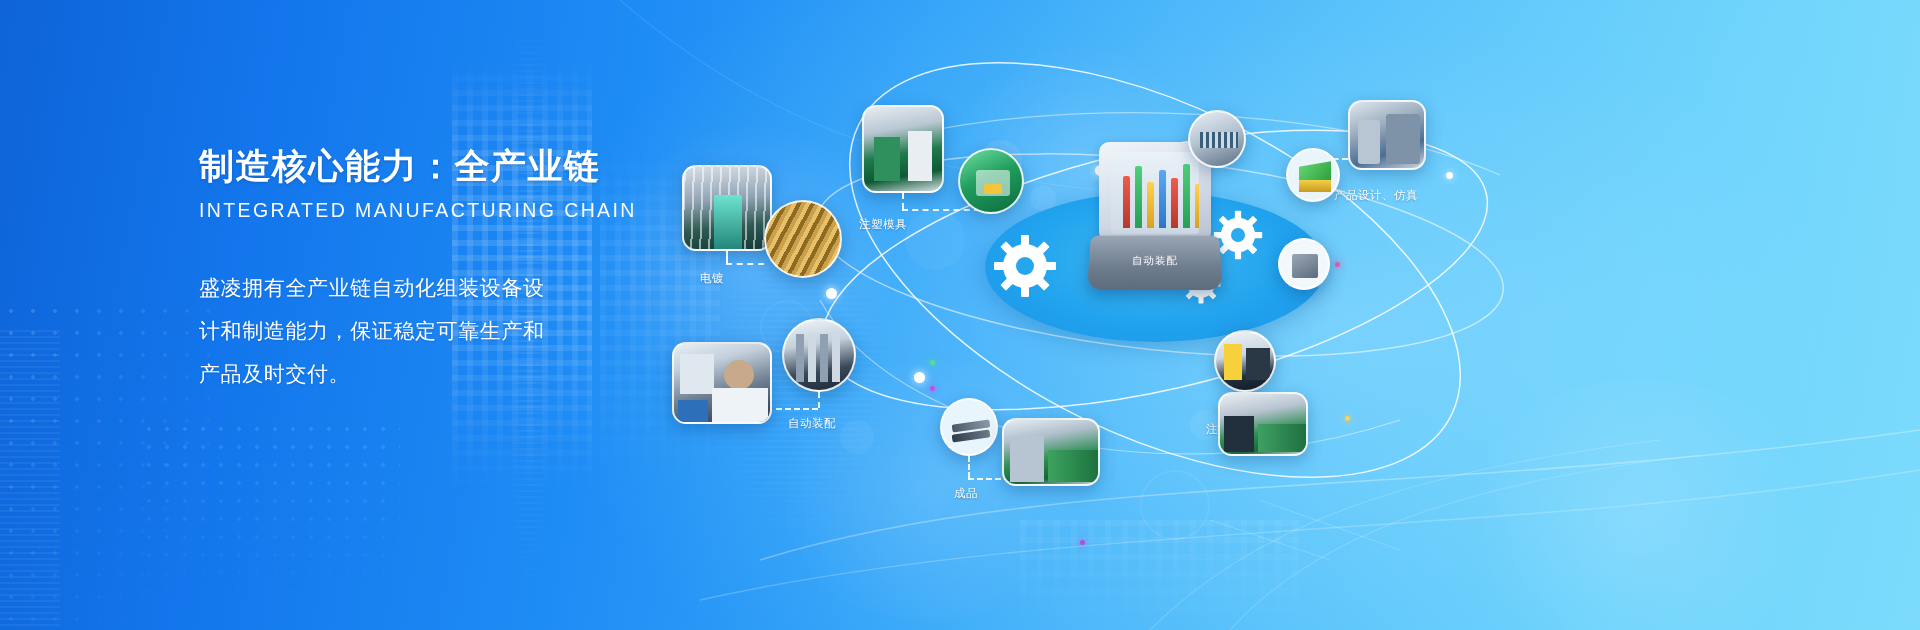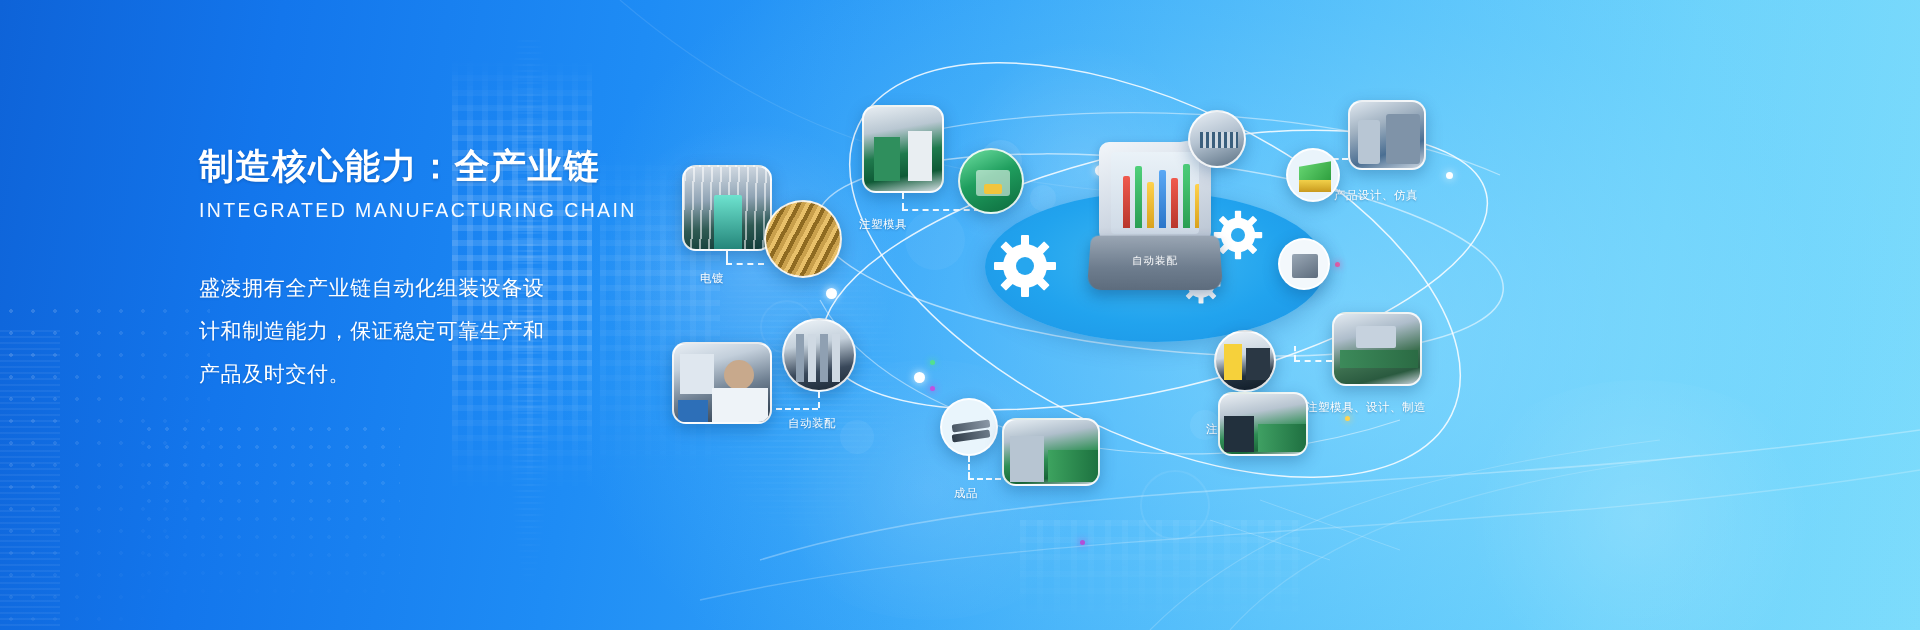--- a/index.html
+++ b/index.html
@@ -370,30 +370,20 @@
       <div class="dashline v" style="left:-34px; top:58px; height:14px;"></div>
       <div class="label" style="left:-14px; top:88px;">产品设计、仿真</div>
     </div>
     <div class="node" style="left:646px; top:148px;">
       <div class="thumb circle" style="width:54px; height:54px; background:#eaf4fb;">
         <i style="left:11px; top:14px; width:32px; height:22px; background:linear-gradient(135deg,#63d36f,#2c9c3c); transform:skewY(-10deg);"></i>
         <i style="left:11px; top:30px; width:32px; height:12px; background:linear-gradient(180deg,#f2d14a,#c99a1e);"></i>
       </div>
     </div>
 
-    <div class="node" style="left:692px; top:312px;">
-      <div class="thumb rounded" style="width:90px; height:74px;
-           background:linear-gradient(165deg,#e3eaf1 0%, #aebdcb 30%, #3c6f4f 62%, #2a5a3f 82%, #cdd7e0 100%);">
-        <i style="left:6px;  top:36px; width:78px; height:18px; background:linear-gradient(90deg,#3c8a5a,#2b6b44);"></i>
-        <i style="left:22px; top:12px; width:40px; height:22px; background:#c6d2de; border-radius:2px;"></i>
-      </div>
-      <div class="dashline" style="left:-38px; top:48px; width:38px;"></div>
-      <div class="dashline v" style="left:-38px; top:34px; height:14px;"></div>
-      <div class="label" style="left:-26px; top:88px;">注塑模具、设计、制造</div>
-    </div>
     <div class="node" style="left:638px; top:238px;">
       <div class="thumb circle" style="width:52px; height:52px; background:#f3f8fc;">
         <i style="left:12px; top:14px; width:26px; height:24px; background:linear-gradient(150deg,#9aa8b6,#5d6c7d); border-radius:2px;"></i>
       </div>
     </div>
 
     <div class="node" style="left:574px; top:330px;">
       <div class="thumb circle" style="width:62px; height:62px;
            background:linear-gradient(170deg,#f0f4f8 0%, #cbd6e0 40%, #23313f 72%, #0f1a24 100%);">
         <i style="left:8px;  top:12px; width:18px; height:36px; background:#f6d13b;"></i>

